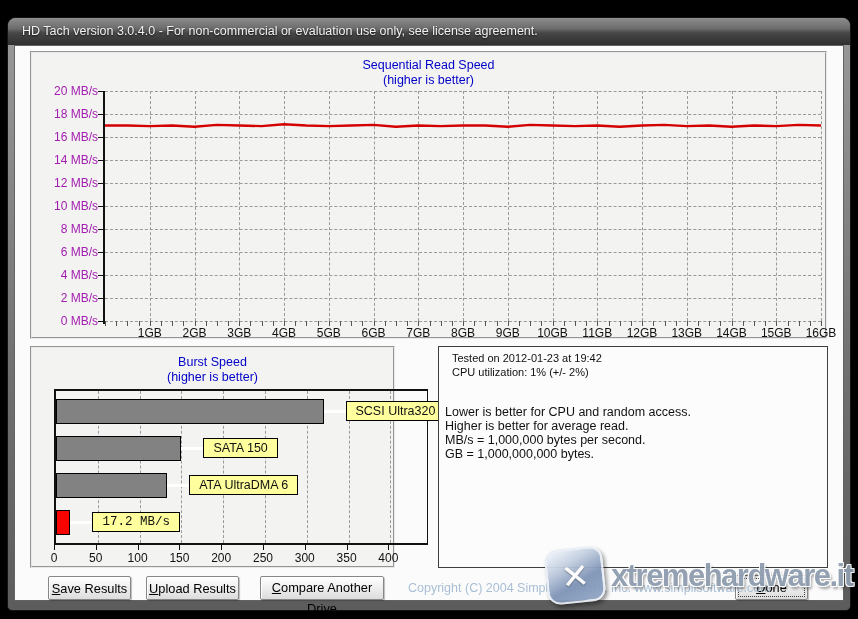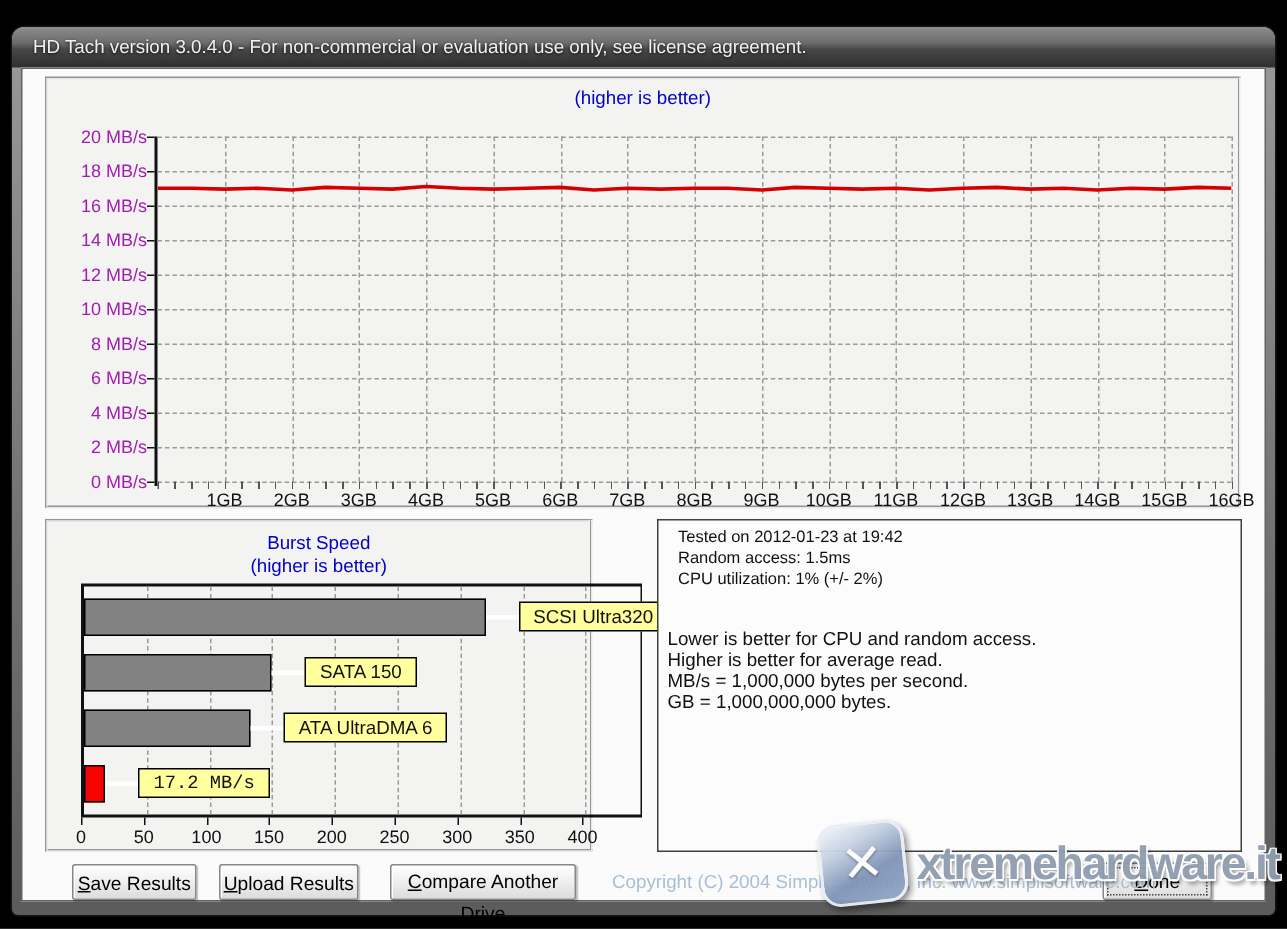--- a/index.html
+++ b/index.html
@@ -94,20 +94,21 @@
   <div class="window">
 
     <div class="titlebar">
       <span>HD Tach version 3.0.4.0  - For non-commercial or evaluation use only, see license agreement.</span>
     </div>
 
     <div class="content">
 
       <div class="panel" id="seq-panel">
         <div class="chart-title" id="seq-title">
+          <div>Sequential Read Speed</div>
           <div>(higher is better)</div>
         </div>
         <div class="yaxis-line"></div>
         <div id="seq-ylabels">
             <div class="ytick-label" style="left: 4px; top: 31px;">20 MB/s</div>
             <div class="ytick-label" style="left: 4px; top: 54px;">18 MB/s</div>
             <div class="ytick-label" style="left: 4px; top: 77px;">16 MB/s</div>
             <div class="ytick-label" style="left: 4px; top: 100px;">14 MB/s</div>
             <div class="ytick-label" style="left: 4px; top: 123px;">12 MB/s</div>
             <div class="ytick-label" style="left: 4px; top: 146px;">10 MB/s</div>
@@ -225,21 +226,20 @@
           <div class="btick-label" style="left: 252.787px;">300</div>
           <div class="btick-mark" style="left: 314.584px;"></div>
           <div class="btick-label" style="left: 294.584px;">350</div>
           <div class="btick-mark" style="left: 356.382px;"></div>
           <div class="btick-label" style="left: 336.382px;">400</div>
         </div>
 
       <div class="panel" id="info-panel">
         <div id="info-details">
             <div class="detail-line">Tested on 2012-01-23 at 19:42</div>
-            <div class="detail-line">Random access: 1.5ms</div>
             <div class="detail-line">CPU utilization: 1% (+/- 2%)</div>
           </div>
         <div id="info-notes">
             <div class="note-line">Lower is better for CPU and random access.</div>
             <div class="note-line">Higher is better for average read.</div>
             <div class="note-line">MB/s = 1,000,000 bytes per second.</div>
             <div class="note-line">GB = 1,000,000,000 bytes.</div>
           </div>
       </div>
 

